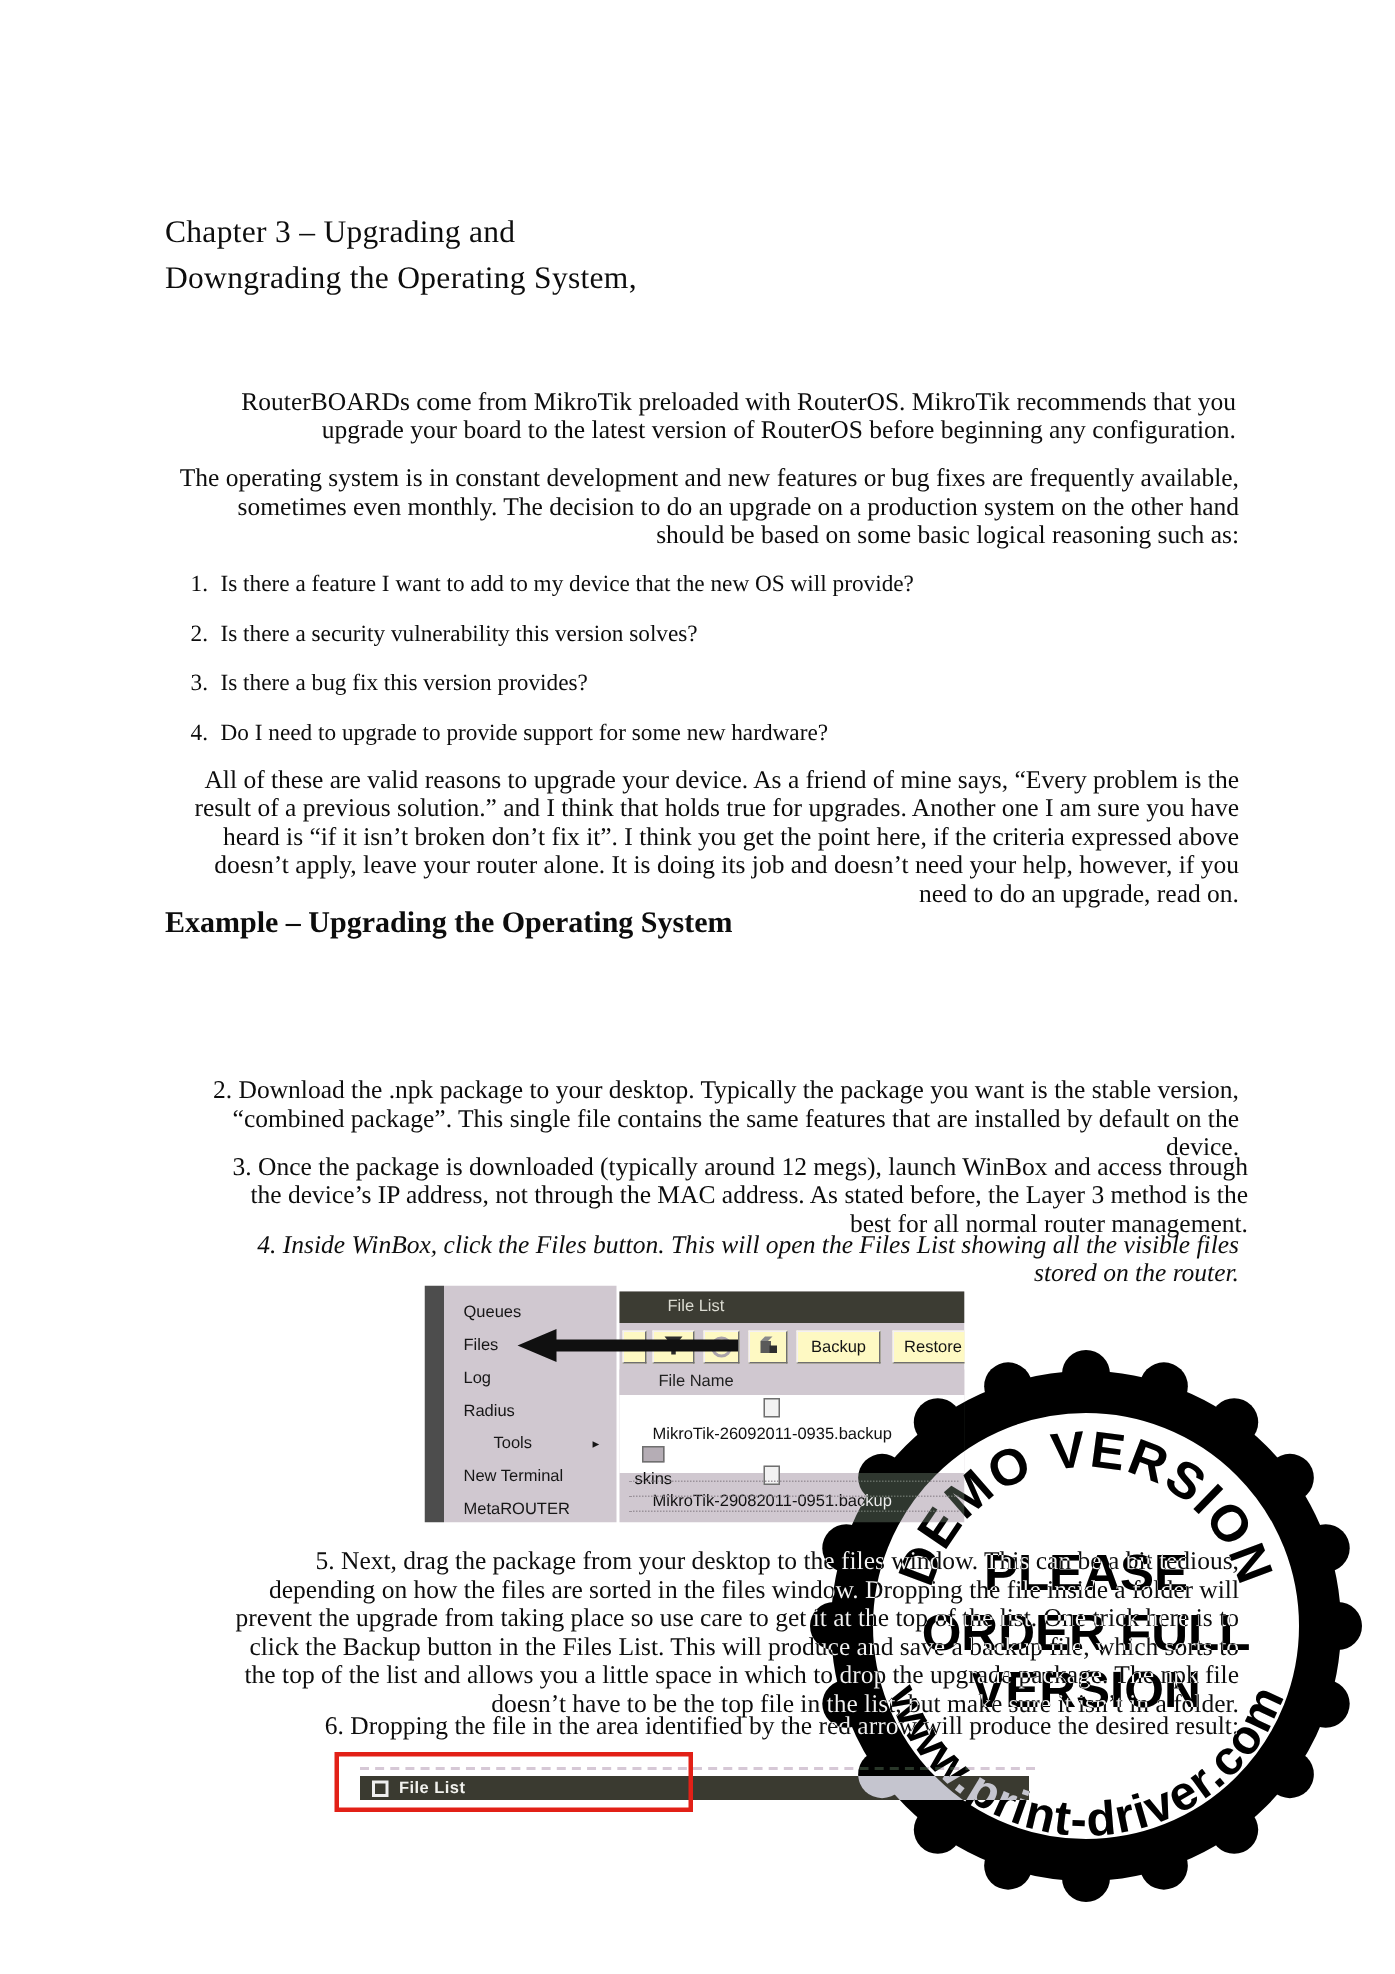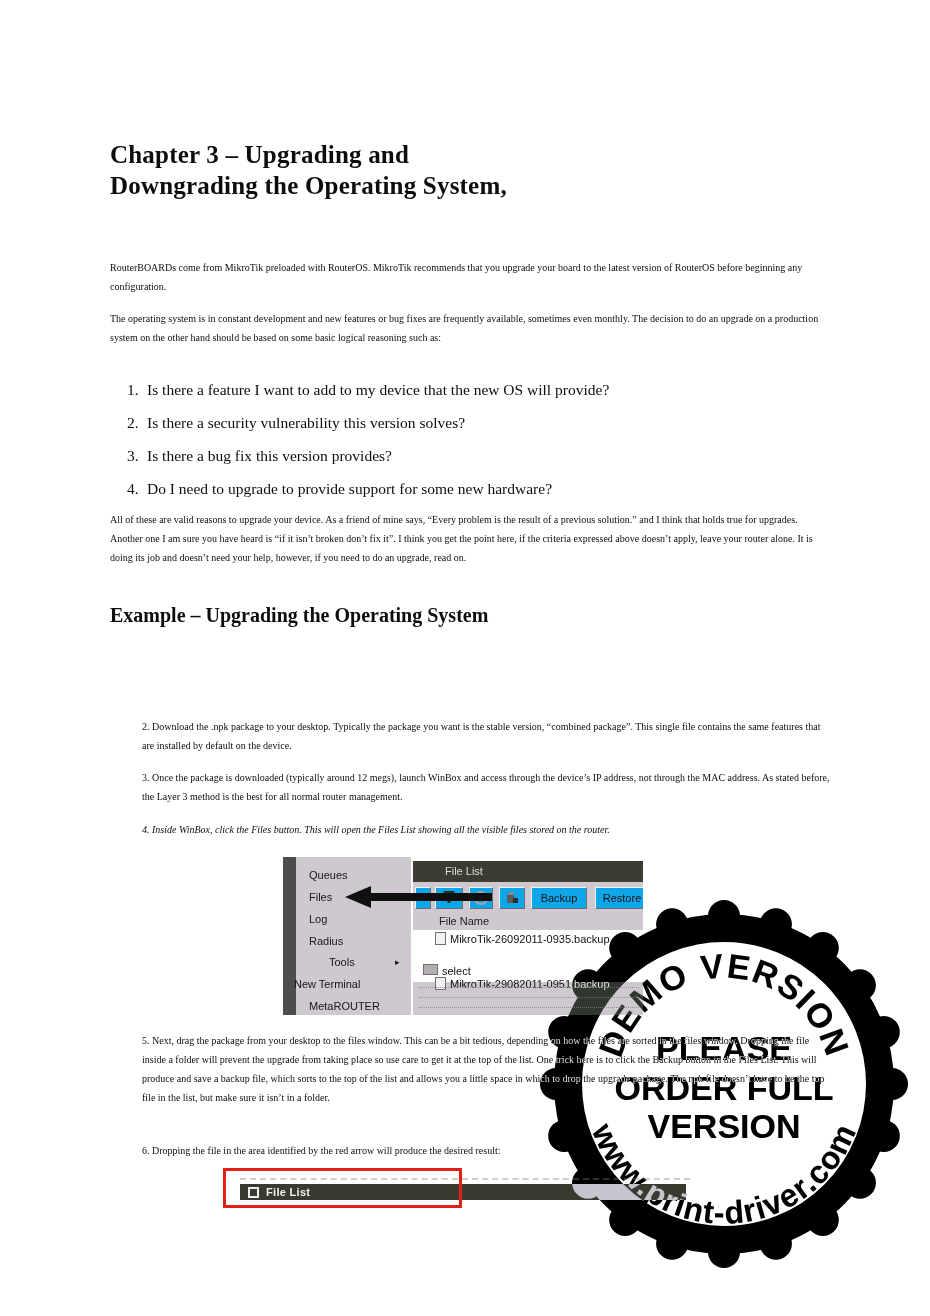--- a/index.html
+++ b/index.html
@@ -1,38 +1,38 @@
 <!DOCTYPE html>
 <html><head>
 <meta charset="utf-8">
 <style>
   html,body{margin:0;padding:0;background:#ffffff;}
   .page{position:relative;width:930px;height:1316px;background:#fff;overflow:hidden;
         font-family:"Liberation Serif",serif;color:#0d0d0d;isolation:isolate;}
   .abs{position:absolute;}
-  .title{font-size:25px;font-weight:bold;line-height:31px;letter-spacing:.2px;}
-  .body-text{font-size:10px;line-height:19px;}
+  .title{font-size:21px;font-weight:normal;line-height:31px;letter-spacing:.2px;}
+  .body-text{font-size:17px;line-height:19px;text-align:right;}
   .h2{font-size:20px;font-weight:bold;}
   .reason-row{display:flex;margin-bottom:14px;font-size:15.5px;line-height:19px;}
   .reason-num{width:20px;flex:none;}
   
   .shot{font-family:"Liberation Sans",sans-serif;font-size:11px;color:#161616;overflow:hidden;}
   .shot .strip{position:absolute;left:0;top:0;width:13px;height:158px;background:#4d4d4d;}
   .shot .menu{position:absolute;left:13px;top:0;width:115px;height:158px;background:#d0c8d0;}
   .menu-item{position:absolute;left:13px;height:15px;line-height:15px;text-align:center;}
   .fl-win{position:absolute;left:130px;top:4px;width:230px;height:154px;background:#d0c8d0;}
   .fl-title{position:absolute;left:0;top:0;width:230px;height:21px;background:#3c3c33;
             color:#dcdcd2;line-height:21px;padding-left:32px;box-sizing:border-box;font-size:11px;}
-  .tbtn{position:absolute;top:26px;height:22px;background:#0ea5e9;border-top:1px solid #f4f0f4;
+  .tbtn{position:absolute;top:26px;height:22px;background:#fef9c3;border-top:1px solid #f4f0f4;
         border-left:1px solid #f4f0f4;border-right:1px solid #6f6f6f;border-bottom:1px solid #6f6f6f;
         box-sizing:border-box;display:flex;align-items:center;justify-content:center;font-size:11px;color:#141414;}
   .fl-header{position:absolute;left:0;top:52px;width:230px;height:17px;background:#d0c8d0;
              line-height:17px;padding-left:26px;box-sizing:border-box;color:#202020;}
   .fl-rows{position:absolute;left:0;top:69px;width:230px;height:52px;background:#ffffff;}
-  .fl-row{position:absolute;height:15px;line-height:15px;display:flex;gap:4px;color:#101010;}
+  .fl-row{position:absolute;height:15px;line-height:15px;display:flex;align-items:center;gap:4px;color:#101010;flex-direction:column;}
   .page-icon{display:inline-block;width:9px;height:11px;background:#f2f2f2;border:1px solid #6f6f6f;flex:none;}
   .folder-icon{display:inline-block;width:13px;height:9px;background:#b5adb5;border:1px solid #6f6f6f;flex:none;}
   .dotline{position:absolute;border-top:1px dotted #9a929a;}
   
   .redbox{position:absolute;border:3px solid #e22017;background:transparent;}
   .olive-bar{position:absolute;background:#3a3a30;display:flex;align-items:center;
              font-family:"Liberation Sans",sans-serif;}
   .win-icon{display:inline-block;width:7px;height:7px;border:2px solid #efefef;margin-left:8px;flex:none;}
   .olive-bar .t{color:#f2f2ee;font-size:11px;font-weight:bold;margin-left:7px;letter-spacing:.3px;}
   
@@ -81,21 +81,21 @@
 
   <div class="abs shot" style="left:283px;top:857px;width:360px;height:158px;">
     <div class="strip"></div>
     <div class="menu"></div>
     <div class="menu-item" style="top:11px;left:26px;">Queues</div>
     <div class="menu-item" style="top:33px;left:26px;">Files</div>
     <div class="menu-item" style="top:55px;left:26px;">Log</div>
     <div class="menu-item" style="top:77px;left:26px;">Radius</div>
     <div class="menu-item" style="top:98px;left:26px;margin-left:20px;">Tools</div>
     <div class="menu-item" style="top:98px;left:112px;font-size:9px;">▸</div>
-    <div class="menu-item" style="top:120px;left:11px;">New Terminal</div>
+    <div class="menu-item" style="top:120px;left:26px;">New Terminal</div>
     <div class="menu-item" style="top:142px;left:26px;">MetaROUTER</div>
 
     <div class="fl-win">
       <div class="fl-title">File List</div>
       <div class="tbtn" style="left:2px;width:16px;"></div>
       <div class="tbtn" style="left:22px;width:28px;">
         <span>
           <svg width="14" height="14" viewBox="0 0 14 14">
               <path d="M1 1h12L8.5 6.5V13h-3V6.5z" fill="#2b2b2b"></path>
             </svg>
@@ -120,21 +120,21 @@
         <div class="fl-row" style="top:2px;left:22px;">
           <span class="page-icon"></span>
           <span>MikroTik-26092011-0935.backup</span>
         </div>
         <div class="fl-row" style="top:18px;left:22px;margin-top:29px;">
           <span class="page-icon"></span>
           <span>MikroTik-29082011-0951.backup</span>
         </div>
         <div class="fl-row" style="top:34px;left:10px;">
           <span class="folder-icon"></span>
-          <span>select</span>
+          <span>skins</span>
         </div>
       </div>
       <div class="dotline" style="left:6px;top:126px;width:220px;"></div>
       <div class="dotline" style="left:6px;top:136px;width:220px;"></div>
       <div class="dotline" style="left:6px;top:146px;width:220px;"></div>
     </div>
 
     <svg class="abs" style="left:0;top:0;" width="360" height="158" viewBox="0 0 360 158">
       <path d="M62 40 L88 29 L88 36 L209 36 L209 44 L88 44 L88 51 Z" fill="#101010"></path>
     </svg>

